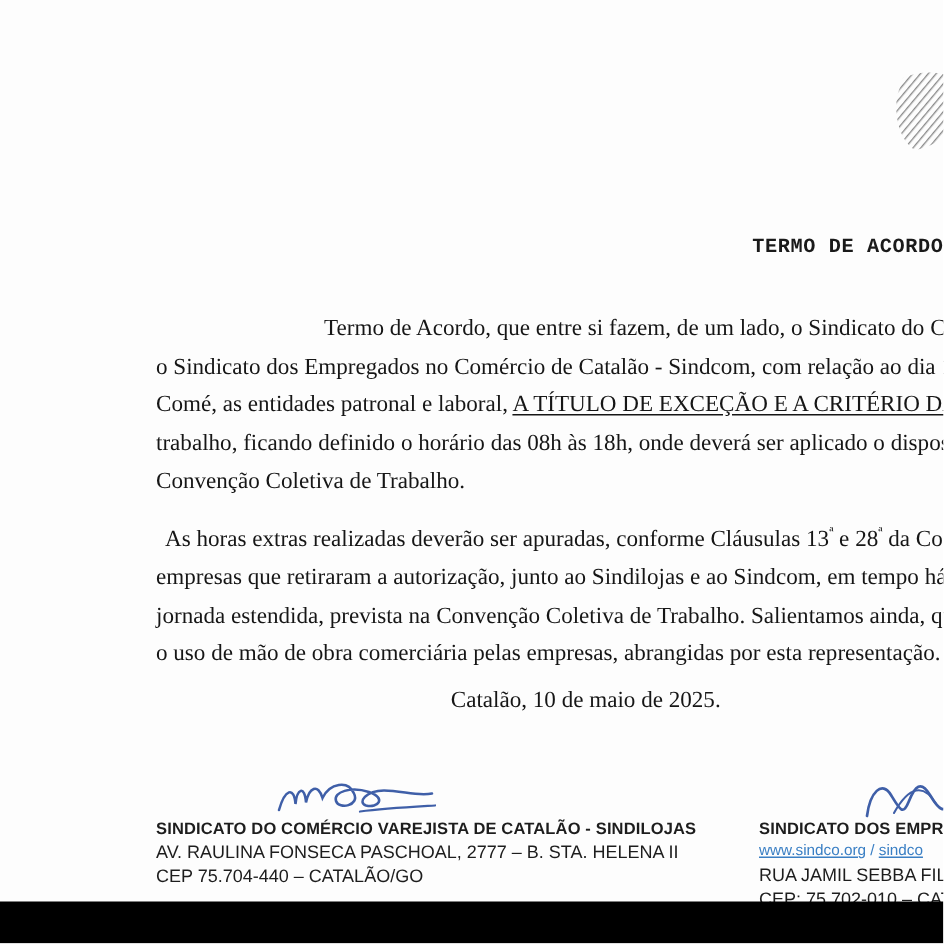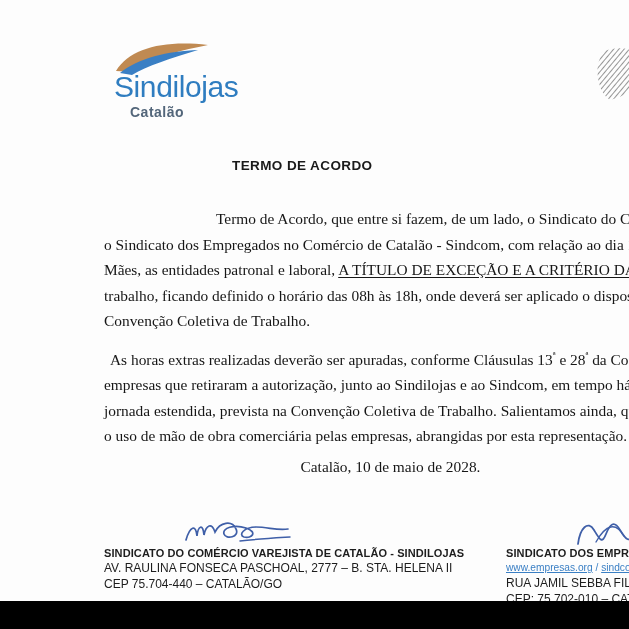--- a/index.html
+++ b/index.html
@@ -68,22 +68,22 @@
     height: 62px;
     overflow: hidden;
   }
 
   
   .doc-title {
     position: absolute;
     left: 0;
     top: 158px;
     width: 629px;
-    text-align: left;
-    font-family: Liberation Sans, sans-serif;
+    text-align: right;
+    font-family: Liberation Mono, monospace;
     font-size: 13.5px;
     font-weight: bold;
     letter-spacing: 0.4px;
     color: #1a1a1a;
     padding-left: 232px;
     box-sizing: border-box;
   }
 
   
   .body-area {
@@ -179,63 +179,54 @@
     background: #000000;
   }
 </style>
 </head>
 <body>
 
 <div id="page">
 
   <div class="header">
 
-    <div class="logo-left">
-      <svg class="logo-swoosh" viewBox="0 0 110 34">
-        <path d="M4 29 C 18 6, 52 -2, 96 3 C 72 8, 40 14, 22 30 Z" fill="#c08a52"></path>
-        <path d="M8 31 C 26 16, 56 9, 86 8 C 60 16, 34 24, 20 33 Z" fill="#3a7fc4"></path>
-        <path d="M62 6 C 76 3, 88 2, 99 3 C 88 6, 74 9, 62 12 Z" fill="#ffffff" opacity="0.0"></path>
-      </svg>
-      <div class="logo-word">Sindilojas</div>
-      <div class="logo-sub">Catalão</div>
-    </div>
 
     <div class="logo-right">
       <svg width="60" height="62" viewBox="0 0 60 62">
         <defs>
           <pattern id="hatch" width="4" height="4" patternUnits="userSpaceOnUse" patternTransform="rotate(40)">
             <line x1="0" y1="0" x2="0" y2="4" stroke="#8a8a8a" stroke-width="1.8"></line>
           </pattern>
         </defs>
         <path d="M16 8 C 34 0, 56 6, 60 18 C 60 36, 44 52, 24 56 C 14 50, 10 34, 12 20 Z" fill="url(#hatch)"></path>
       </svg>
     </div>
   </div>
 
   <div class="doc-title">TERMO DE ACORDO</div>
 
   <div class="body-area">
 
     <p class="para">
       <span class="ln"><span class="indent"></span><span>Termo de Acordo, que entre si fazem, de um lado, o Sindicato do Comé</span></span>
       <span class="ln"><span>o Sindicato dos Empregados no Comércio de Catalão - Sindcom, com relação ao dia 11/0</span></span>
-      <span class="ln"><span>Mães, as entidades patronal e laboral, </span><span class="upper-underline">A TÍTULO DE EXCEÇÃO E A CRITÉRIO DA E</span></span>
+      <span class="ln"><span>Comé, as entidades patronal e laboral, </span><span class="upper-underline">A TÍTULO DE EXCEÇÃO E A CRITÉRIO DA E</span></span>
       <span class="ln"><span>trabalho, ficando definido o horário das 08h às 18h, onde deverá ser aplicado o disposto na</span></span>
       <span class="ln"><span>Convenção Coletiva de Trabalho.</span></span>
     </p>
 
     <p class="para">
       <span class="ln"><span class="indent-sm"></span><span>As horas extras realizadas deverão ser apuradas, conforme Cláusulas 13</span><sup class="ord">ª</sup><span> e 28</span><sup class="ord">ª</sup><span> da Co</span></span>
       <span class="ln"><span>empresas que retiraram a autorização, junto ao Sindilojas e ao Sindcom, em tempo hábil, po</span></span>
       <span class="ln"><span>jornada estendida, prevista na Convenção Coletiva de Trabalho.  Salientamos ainda, que no</span></span>
       <span class="ln"><span>o uso de mão de obra comerciária pelas empresas, abrangidas por esta representação.</span></span>
     </p>
   </div>
 
-  <div class="dateline">Catalão, 10 de maio de 2028.</div>
+  <div class="dateline">Catalão, 10 de maio de 2025.</div>
 
   <div class="sig-block sig-left">
     <div class="sig-scribble">
       <svg width="120" height="28" viewBox="0 0 120 28">
         <path d="M4 22 C 8 8, 14 6, 15 18 C 16 8, 21 5, 22 17 C 24 7, 30 4, 33 14
                  C 38 4, 50 2, 54 11 C 58 19, 44 22, 42 16 C 40 10, 52 6, 64 10
                  C 76 14, 70 21, 62 19 C 56 17, 62 9, 74 9 C 86 9, 96 13, 106 11" fill="none" stroke="#3f5fa8" stroke-width="1.7" stroke-linecap="round"></path>
         <path d="M58 23 C 74 21, 92 20, 108 19" fill="none" stroke="#3f5fa8" stroke-width="1.5" stroke-linecap="round"></path>
       </svg>
     </div>
@@ -247,20 +238,20 @@
   <div class="sig-block sig-right">
     <div class="sig-scribble">
       <svg width="120" height="28" viewBox="0 0 120 28">
         <path d="M6 26 C 8 10, 16 2, 22 12 C 28 22, 30 26, 34 16 C 38 6, 42 2, 48 12
                  C 54 22, 58 26, 62 14 C 66 4, 72 2, 78 14 C 82 22, 88 24, 94 12" fill="none" stroke="#3f5fa8" stroke-width="1.8" stroke-linecap="round"></path>
         <path d="M24 24 C 34 6, 44 4, 52 18" fill="none" stroke="#3f5fa8" stroke-width="1.4" stroke-linecap="round"></path>
       </svg>
     </div>
     <div class="sig-name">SINDICATO DOS EMPREGA</div>
     <div class="sig-links">
-      <a href="#">www.empresas.org</a><span class="sep"> / </span><a href="#">sindco</a>
+      <a href="#">www.sindco.org</a><span class="sep"> / </span><a href="#">sindco</a>
     </div>
     <div class="sig-addr">RUA JAMIL SEBBA FILHO</div>
     <div class="sig-addr">CEP: 75.702-010 – CATAL</div>
   </div>
 
   <div class="bottom-band"></div>
 </div>
 
 </body></html>

